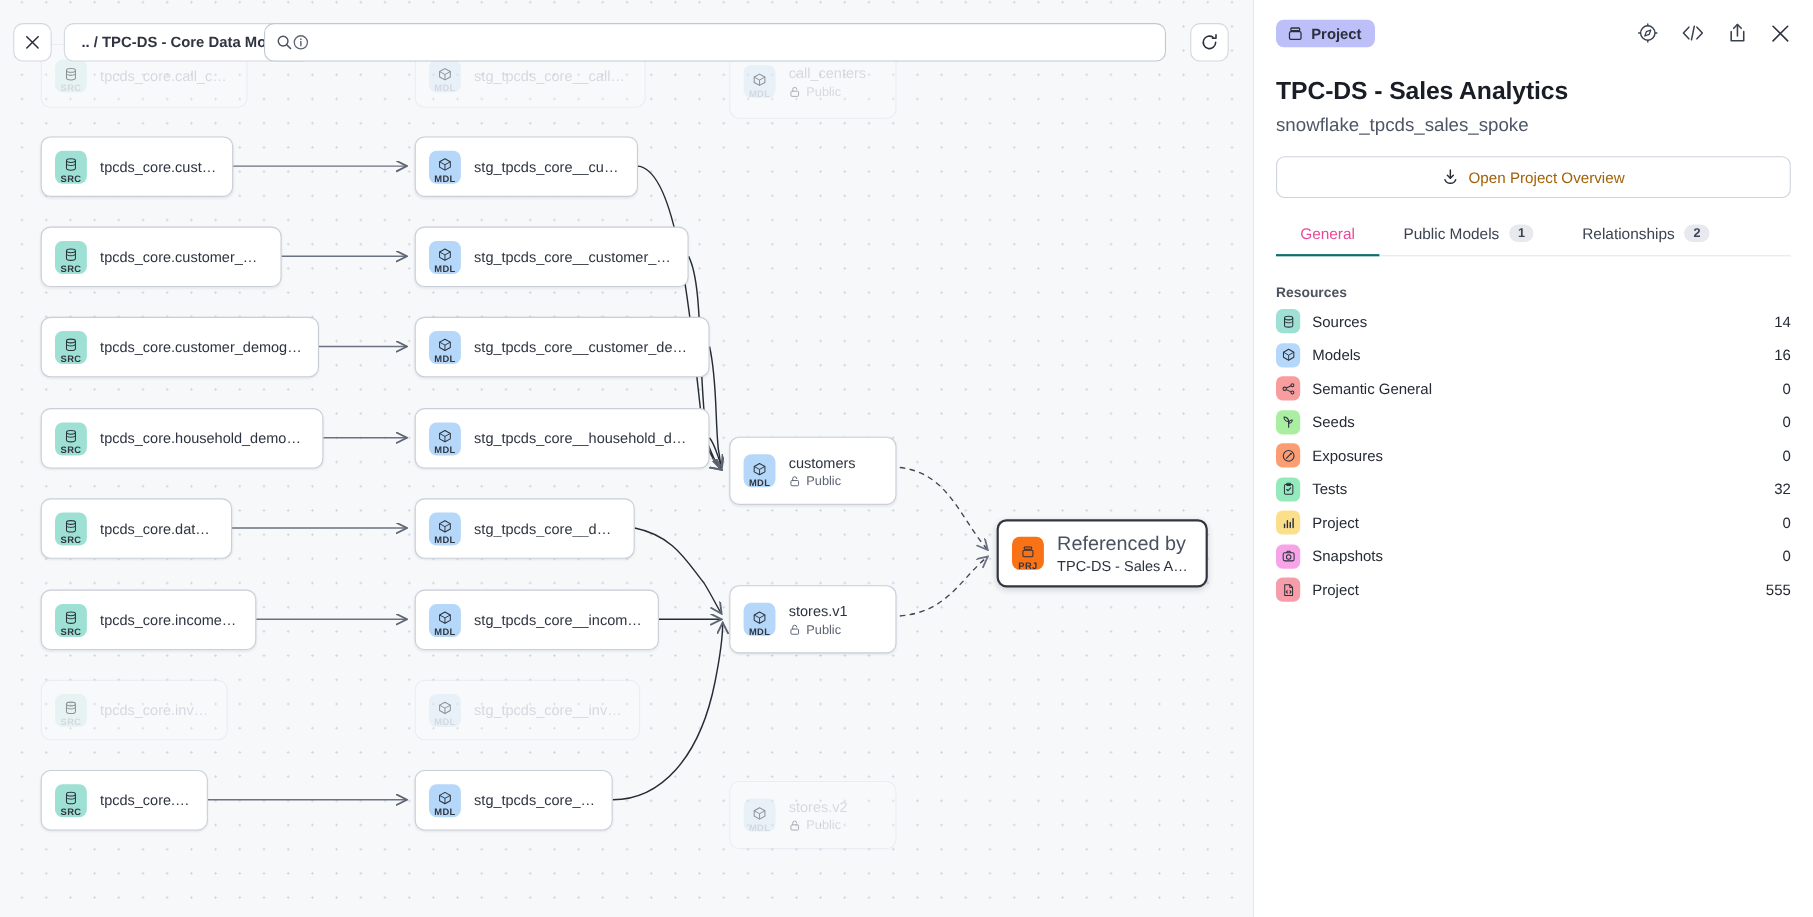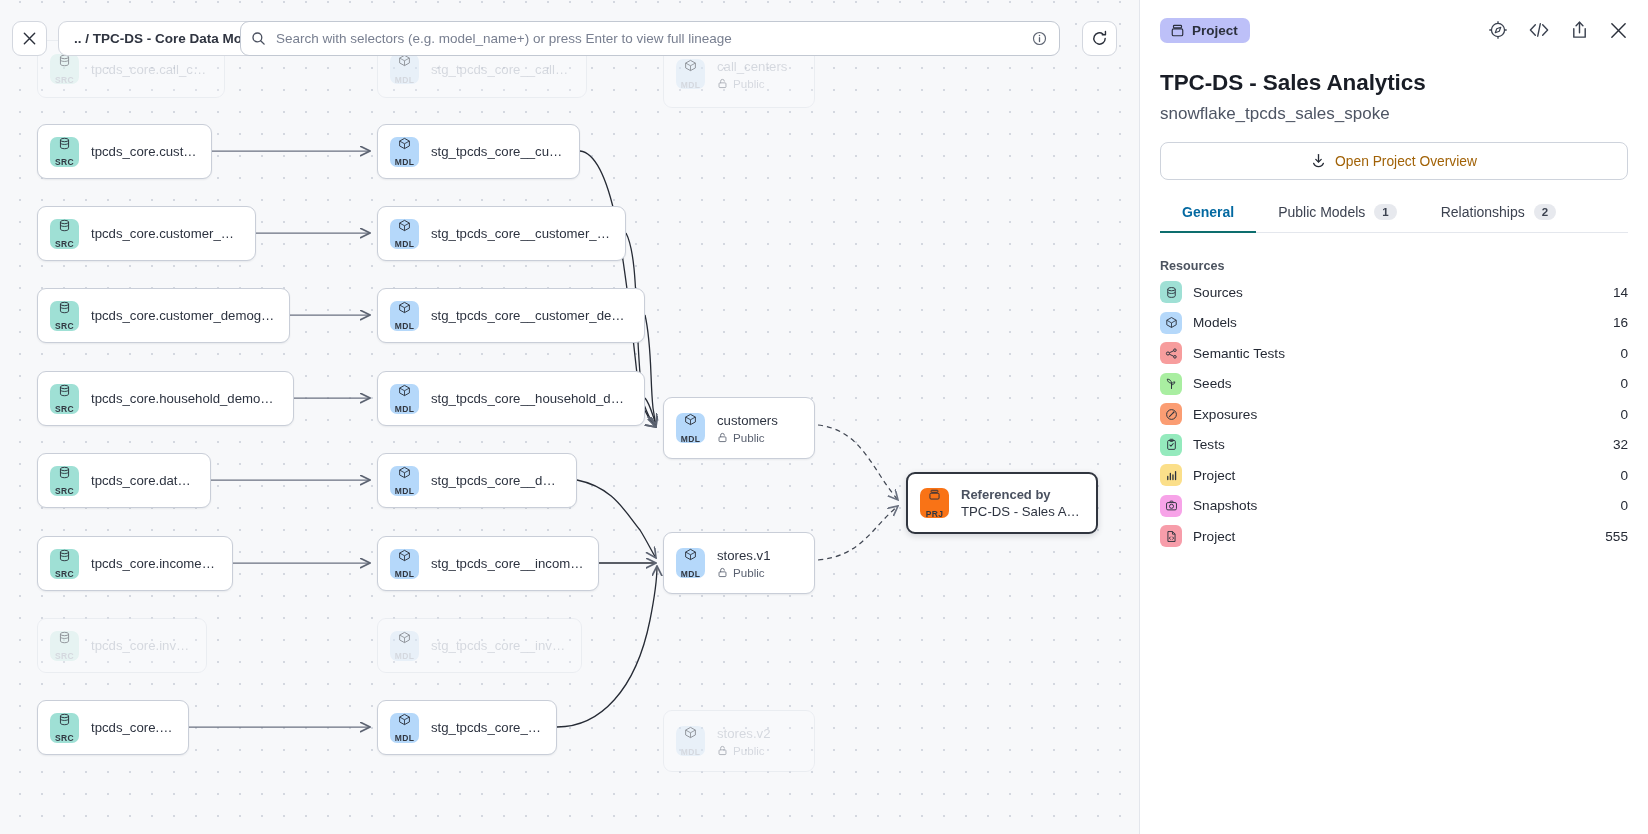--- a/index.html
+++ b/index.html
@@ -82,41 +82,41 @@
     box-shadow: none;
     opacity: .52;
   }
   .node.highlight {
     border: 2px solid #30353f;
     box-shadow: 0 2px 6px rgba(20,26,40,.16);
     z-index: 20;
   }
   .badge {
     width: 29px; height: 30px; border-radius: 7px;
-    display: flex; flex-direction: column; align-items: center; justify-content: space-between;
+    display: flex; flex-direction: column; align-items: center; justify-content: flex-end;
     flex: none; margin-right: 12px; line-height: 1;
   }
   .badge .bglyph { display:block; height: 14px; }
   .badge .btxt { font-size: 8.5px; font-weight: 700; letter-spacing: .3px; margin-top: 1px; color: #313741; }
   .badge.src { background: #9fe0d5; }
   .badge.mdl { background: #b5d8fa; }
   .badge.prj { background: #f97316; }
   .ghost .badge.src { background: #d8efeb; }
   .ghost .badge.mdl { background: #dceaf8; }
   .node-body { display: flex; flex-direction: column; justify-content: center; min-width:0; }
   .node-label {
     font-size: 13.2px; color: #2d3340; white-space: nowrap;
     overflow: hidden; text-overflow: ellipsis;
   }
   .ghost .node-label, .ghost .btxt, .ghost .node-sub { color: #b6bcc7; }
   .node-sub {
     display: flex; align-items: center; gap: 5px;
     font-size: 11.6px; color: #5a6170; margin-top: 3px;
   }
-  .node-top { font-size: 13px; color: #4a5160; margin-bottom: 2px; font-weight: bold; }
+  .node-top { font-size: 18px; color: #4a5160; margin-bottom: 2px; }
 
   
   #side {
     width: 509px; height: 834px; flex: none;
     background: #ffffff;
     border-left: 1px solid #e3e6ec;
     padding: 0 20px;
     position: relative;
   }
   #side-head { display: flex; align-items: center; height: 56px; padding-top: 4px; }
@@ -143,21 +143,21 @@
   #tabs {
     margin-top: 24px; display: flex; align-items: flex-end;
     border-bottom: 1px solid #e4e7ed; gap: 0;
   }
   .tab {
     display: flex; align-items: center; gap: 9px;
     padding: 0 22px 11px 22px;
     font-size: 14px; color: #3c4250; cursor: pointer;
     border-bottom: 2.5px solid transparent; margin-bottom: -1px;
   }
-  .tab.active { color: #0369a1; font-weight: 700; border-bottom-color: #0d6e6e; }
+  .tab.active { color: #ec4899; font-weight: 400; border-bottom-color: #0d6e6e; }
   .tab-count {
     background: #e7e9ee; color: #3c4250; border-radius: 9px;
     font-size: 11.5px; font-weight: 600; padding: 2px 8px; min-width: 22px;
     text-align: center;
   }
   .section-title {
     font-size: 12.6px; font-weight: 700; color: #4c5costume; color:#4c535f;
     margin-top: 26px; margin-bottom: 4px;
   }
   .res-row {
@@ -220,21 +220,20 @@
         </svg>
       </div>
       <div class="tb-breadcrumb">
         <span>.. / TPC-DS - Core Data Models</span>
       </div>
       <div class="tb-search">
         <svg width="15" height="15" viewBox="0 0 16 16">
           <circle cx="6.8" cy="6.8" r="4.7" fill="none" stroke="#4b5160" stroke-width="1.4"></circle>
           <path d="M10.3,10.3 L14,14" stroke="#4b5160" stroke-width="1.5" stroke-linecap="round"></path>
         </svg>
-        <input type="text" value="" placeholder="Search with selectors (e.g. model_name+) or press Enter to view full lineage" style="">
         <svg width="15" height="15" viewBox="0 0 16 16">
           <circle cx="8" cy="8" r="6.4" fill="none" stroke="#5e6573" stroke-width="1.25"></circle>
           <path d="M8,7.1 L8,11.3" stroke="#5e6573" stroke-width="1.4" stroke-linecap="round"></path>
           <circle cx="8" cy="4.9" r=".82" fill="#5e6573"></circle>
         </svg>
       </div>
       <div class="tb-refresh">
         <svg width="17" height="17" viewBox="0 0 18 18">
           <path d="M15,9 A6,6 0 1 1 12.6,4.2" fill="none" stroke="#2b303b" stroke-width="1.5" stroke-linecap="round"></path>
           <path d="M15.3,1.6 L15.3,5.0 L11.9,5.0" fill="none" stroke="#2b303b" stroke-width="1.5" stroke-linecap="round" stroke-linejoin="round"></path>
@@ -697,21 +696,21 @@
         </div>
         <div class="res-row">
           <span class="res-icon" style="background:#f79d9d">
             <svg width="13" height="13" viewBox="0 0 16 16">
               <circle cx="3.6" cy="8" r="1.9" fill="none" stroke="#2c323d" stroke-width="1.2"></circle>
               <circle cx="12.2" cy="3.9" r="1.6" fill="none" stroke="#2c323d" stroke-width="1.2"></circle>
               <circle cx="12.2" cy="12.1" r="1.6" fill="none" stroke="#2c323d" stroke-width="1.2"></circle>
               <path d="M5.4,7.1 L10.7,4.6 M5.4,8.9 L10.7,11.4" stroke="#2c323d" stroke-width="1.15"></path>
             </svg>
           </span>
-          <span>Semantic Tests</span>
+          <span>Semantic General</span>
           <span class="res-count">0</span>
         </div>
         <div class="res-row">
           <span class="res-icon" style="background:#a9eea1">
             <svg width="13" height="13" viewBox="0 0 16 16">
               <path d="M8,14 L8,7.4" stroke="#2c323d" stroke-width="1.25" stroke-linecap="round"></path>
               <path d="M8,7.6 C8,4.6 5.6,2.6 2.8,2.6 C2.8,5.6 5.2,7.6 8,7.6 Z" fill="none" stroke="#2c323d" stroke-width="1.15" stroke-linejoin="round"></path>
               <path d="M8,9.6 C8,7.6 9.9,6 12.1,6 C12.1,8 10.2,9.6 8,9.6 Z" fill="none" stroke="#2c323d" stroke-width="1.15" stroke-linejoin="round"></path>
             </svg>
           </span>

